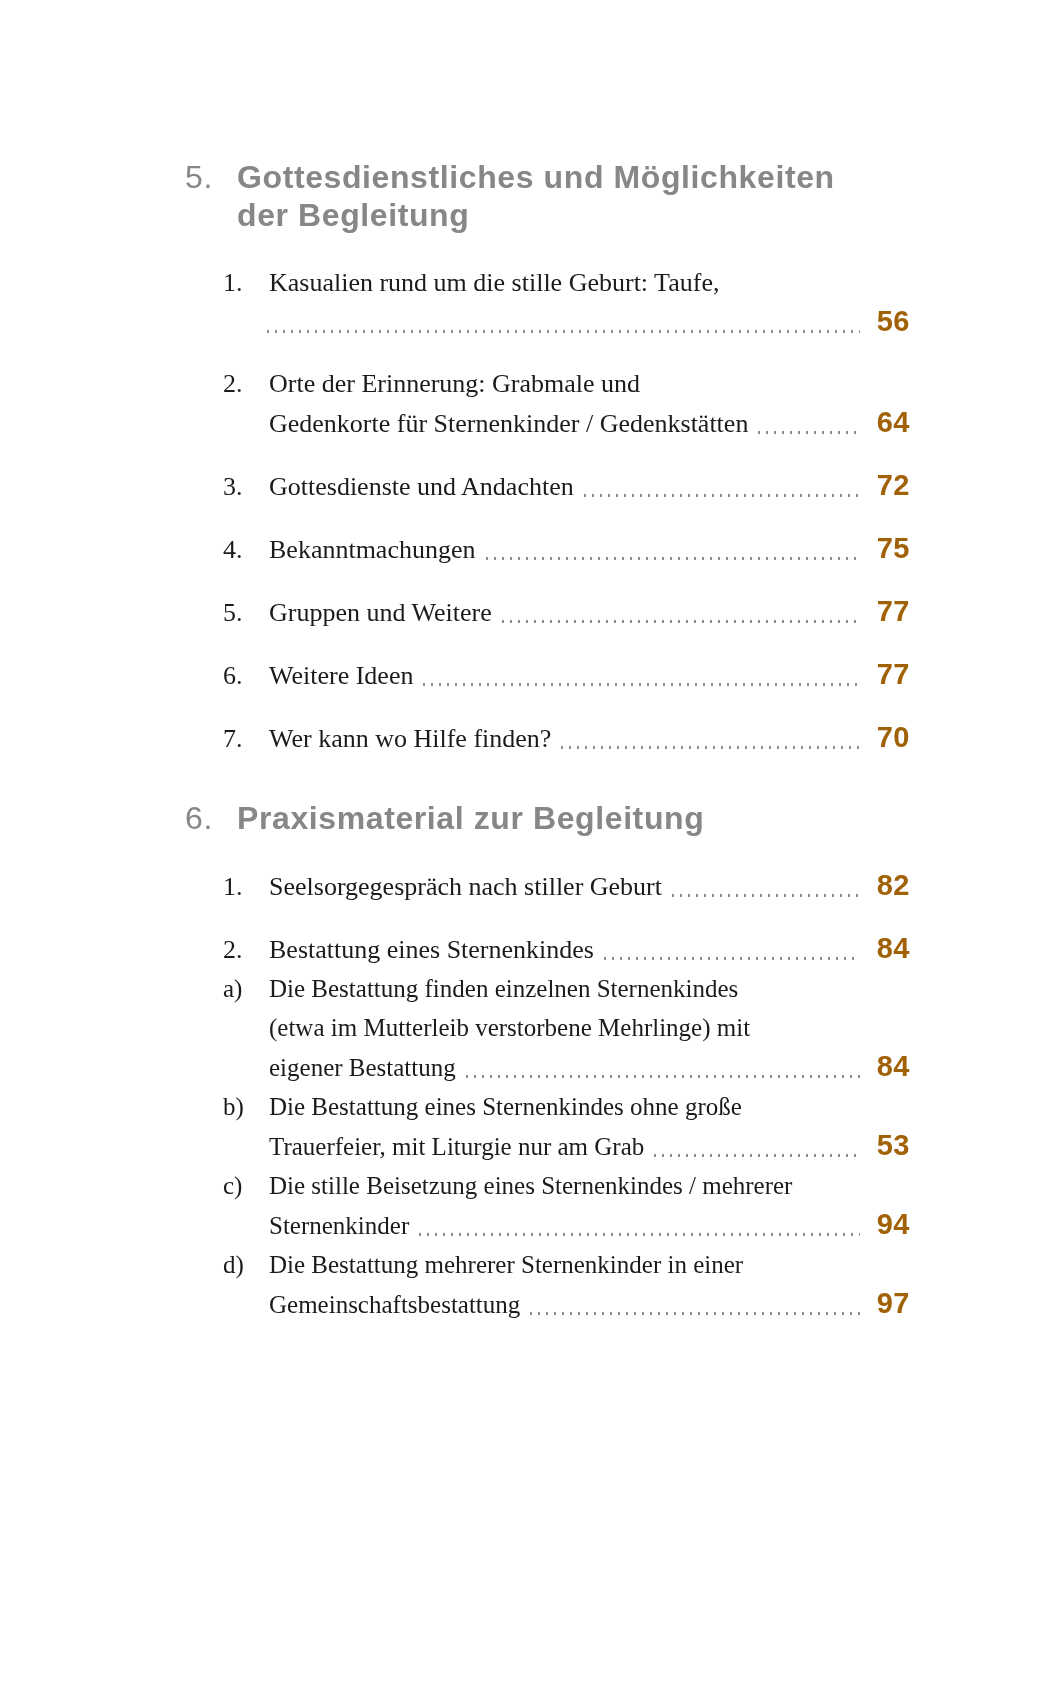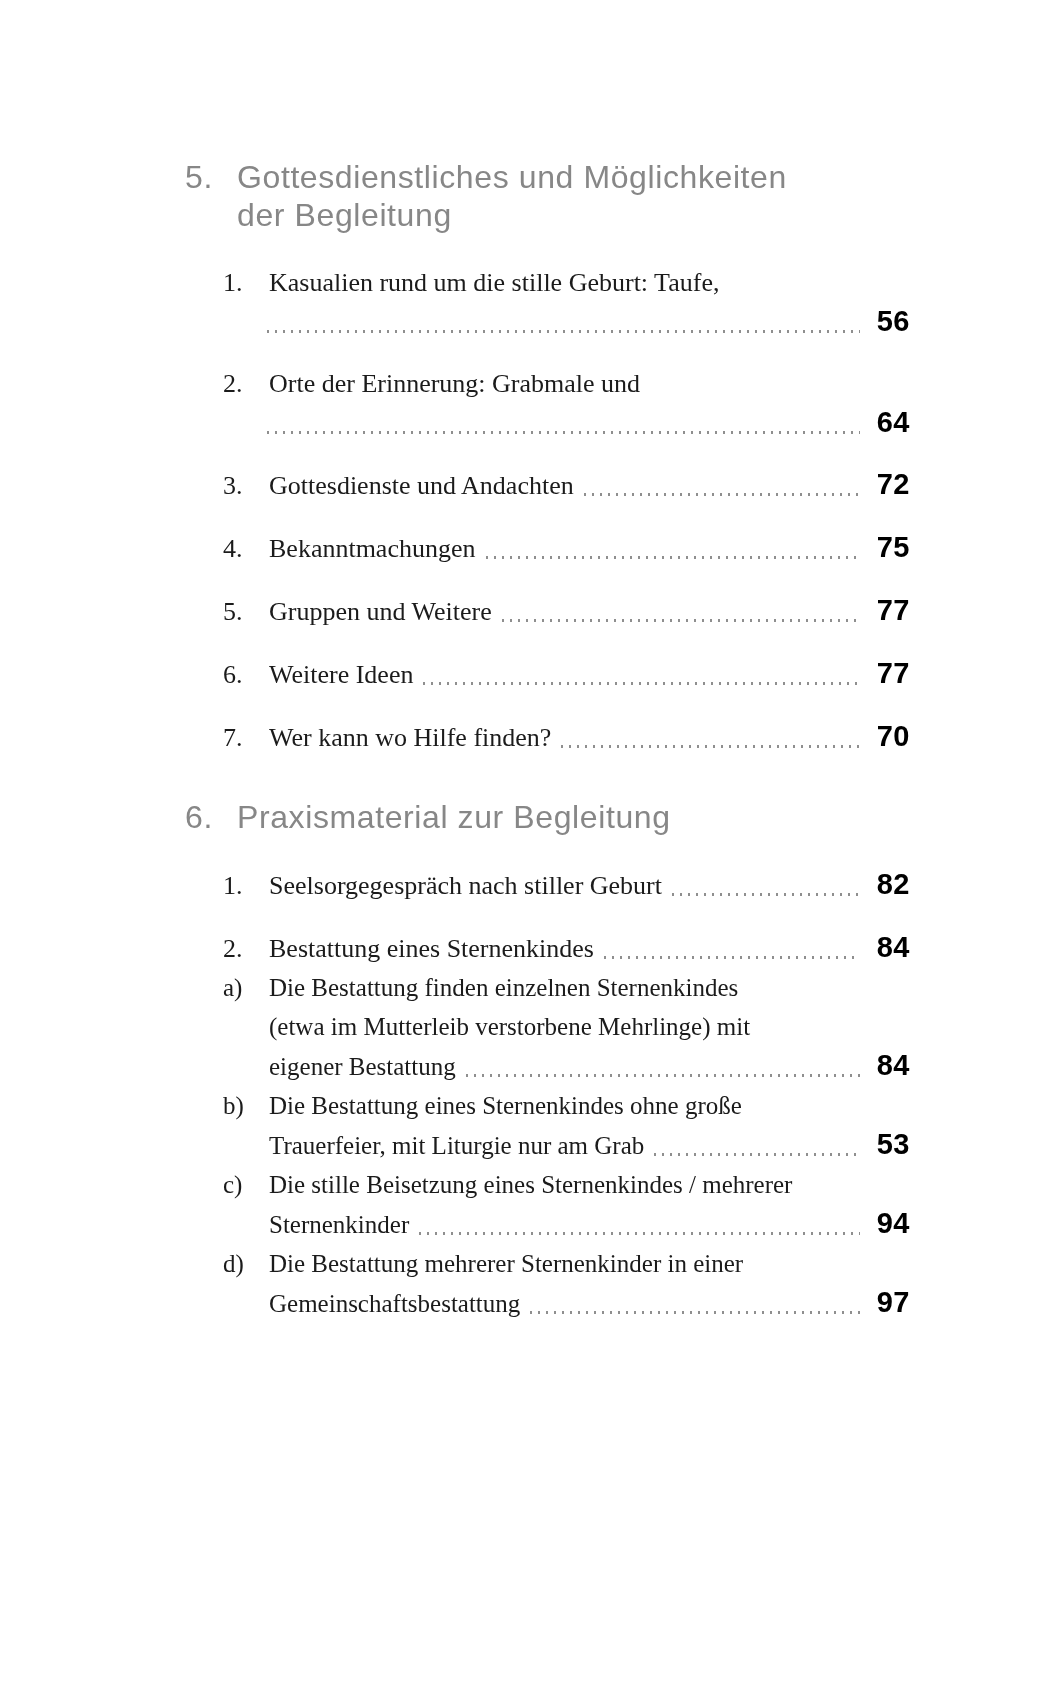--- a/index.html
+++ b/index.html
@@ -19,21 +19,21 @@
     display: flex;
     font-family: "Liberation Sans", sans-serif;
     font-weight: 400;
     font-size: 32px;
     line-height: 38px;
     letter-spacing: 0.6px;
     color: #878787;
     margin: 0 0 29px 0;
   }
   .sec-num { flex: 0 0 52px; }
-  .sec-title { flex: 1 1 auto; }
+  .sec-title { flex: 1 1 auto; font-weight: bold; }
   .t-line { display: block; }
   .toc-section + .toc-section { margin-top: 41px; }
   .entry { margin: 0 0 23px 38px; }
   .entry.tight { margin-bottom: 0; }
   .subentries { margin-left: 38px; }
   .row {
     display: flex;
     align-items: baseline;
     font-size: 26px;
     line-height: 39px;
@@ -52,21 +52,21 @@
   }
   .pnum {
     flex: 0 0 auto;
     min-width: 42px;
     text-align: right;
     font-family: "Liberation Sans", sans-serif;
     font-weight: 700;
     font-size: 29px;
     line-height: 39px;
     letter-spacing: 0.5px;
-    color: #000000;
+    color: #a16207;
   }
 </style>
 </head>
 <body>
 
 <div class="page">
 
   <section class="toc-section">
     <header class="sec-heading">
       <span class="sec-num">5.</span>
@@ -88,20 +88,21 @@
       </div>
     </div>
 
     <div class="entry">
       <div class="row">
         <span class="enum">2.</span>
         <span class="etext">Orte der Erinnerung: Grabmale und</span>
       </div>
       <div class="row">
         <span class="enum"></span>
+        <span class="etext">Gedenkorte für Sternenkinder / Gedenkstätten</span>
         <span class="leader"></span>
         <span class="pnum">64</span>
       </div>
     </div>
 
     <div class="entry">
       <div class="row">
         <span class="enum">3.</span>
         <span class="etext">Gottesdienste und Andachten</span>
         <span class="leader"></span>

